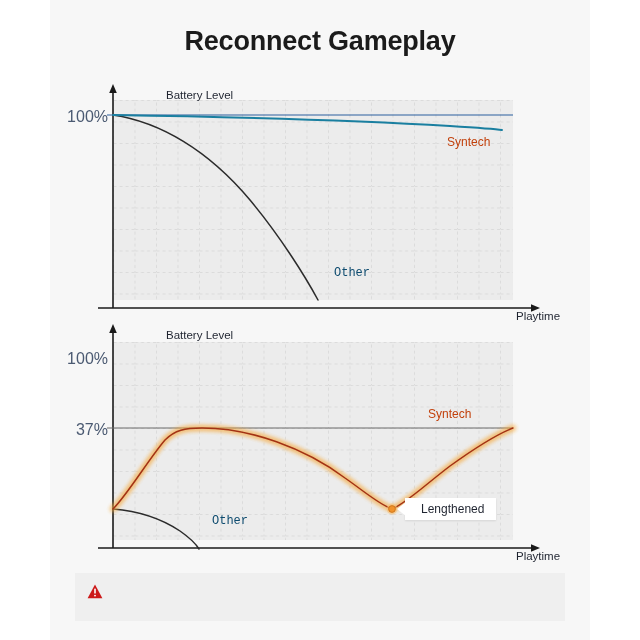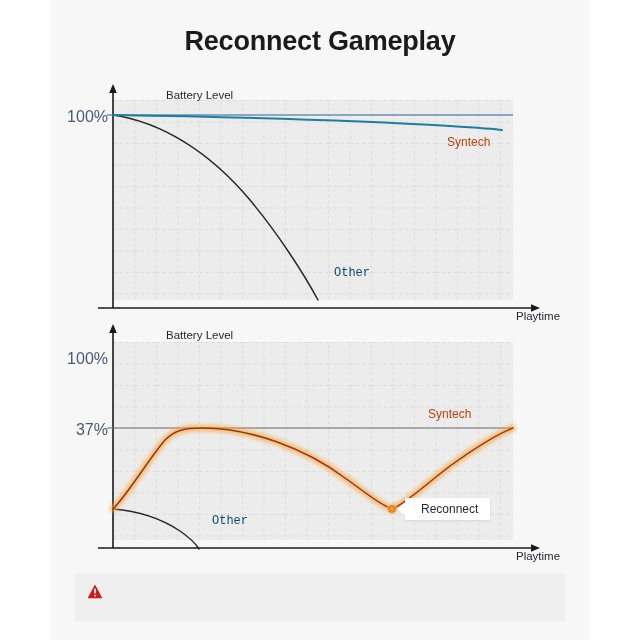--- a/index.html
+++ b/index.html
@@ -223,21 +223,21 @@
 
       <div class="tick-label" style="left:10px; top:30px;">100%</div>
 
       <div class="tick-label" style="left:10px; top:101px;">37%</div>
 
       <div class="series-label" style="left:378px; top:87px;">Syntech</div>
 
       <div class="series-label other" style="left:162px; top:194px;">Other</div>
 
       <div class="callout" style="left:355px; top:178px;">
-        <span>Reconnect</span>
+        <span>Lengthened</span>
       </div>
     </div>
 
     <div class="note">
       <span class="note-icon">
         <svg width="16" height="15" viewBox="0 0 16 15">
           <path d="M8 0.6 L15.4 14.2 L0.6 14.2 Z" fill="#cc1919"></path>
           <rect x="7.2" y="4.4" width="1.6" height="5.2" rx="0.7" fill="#ffffff"></rect>
           <circle cx="8" cy="11.6" r="0.95" fill="#ffffff"></circle>
         </svg>

